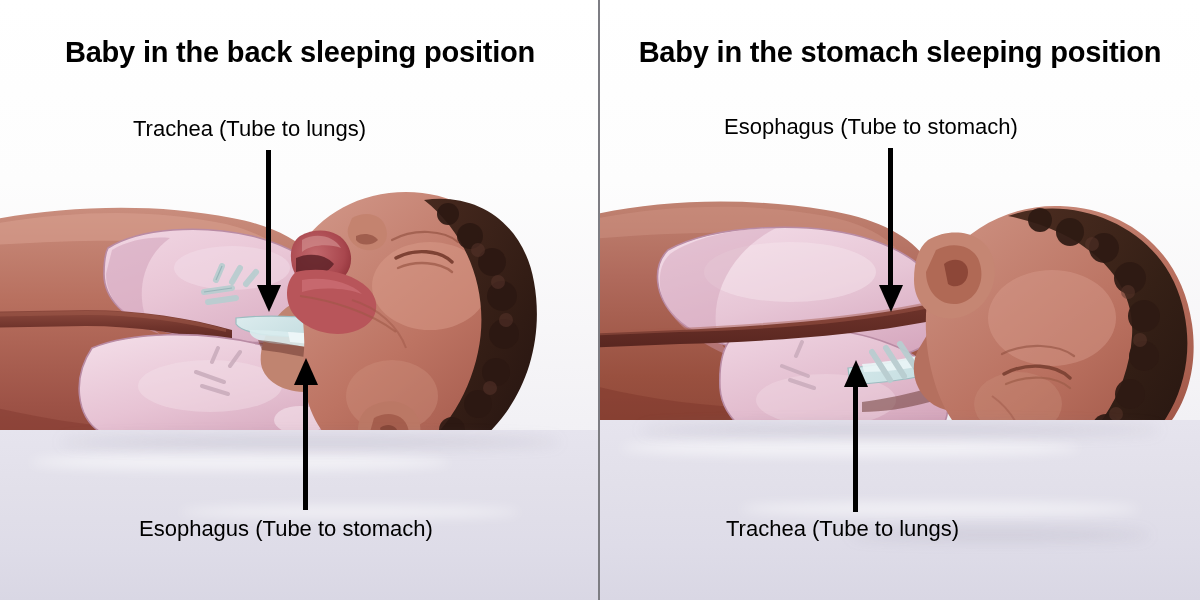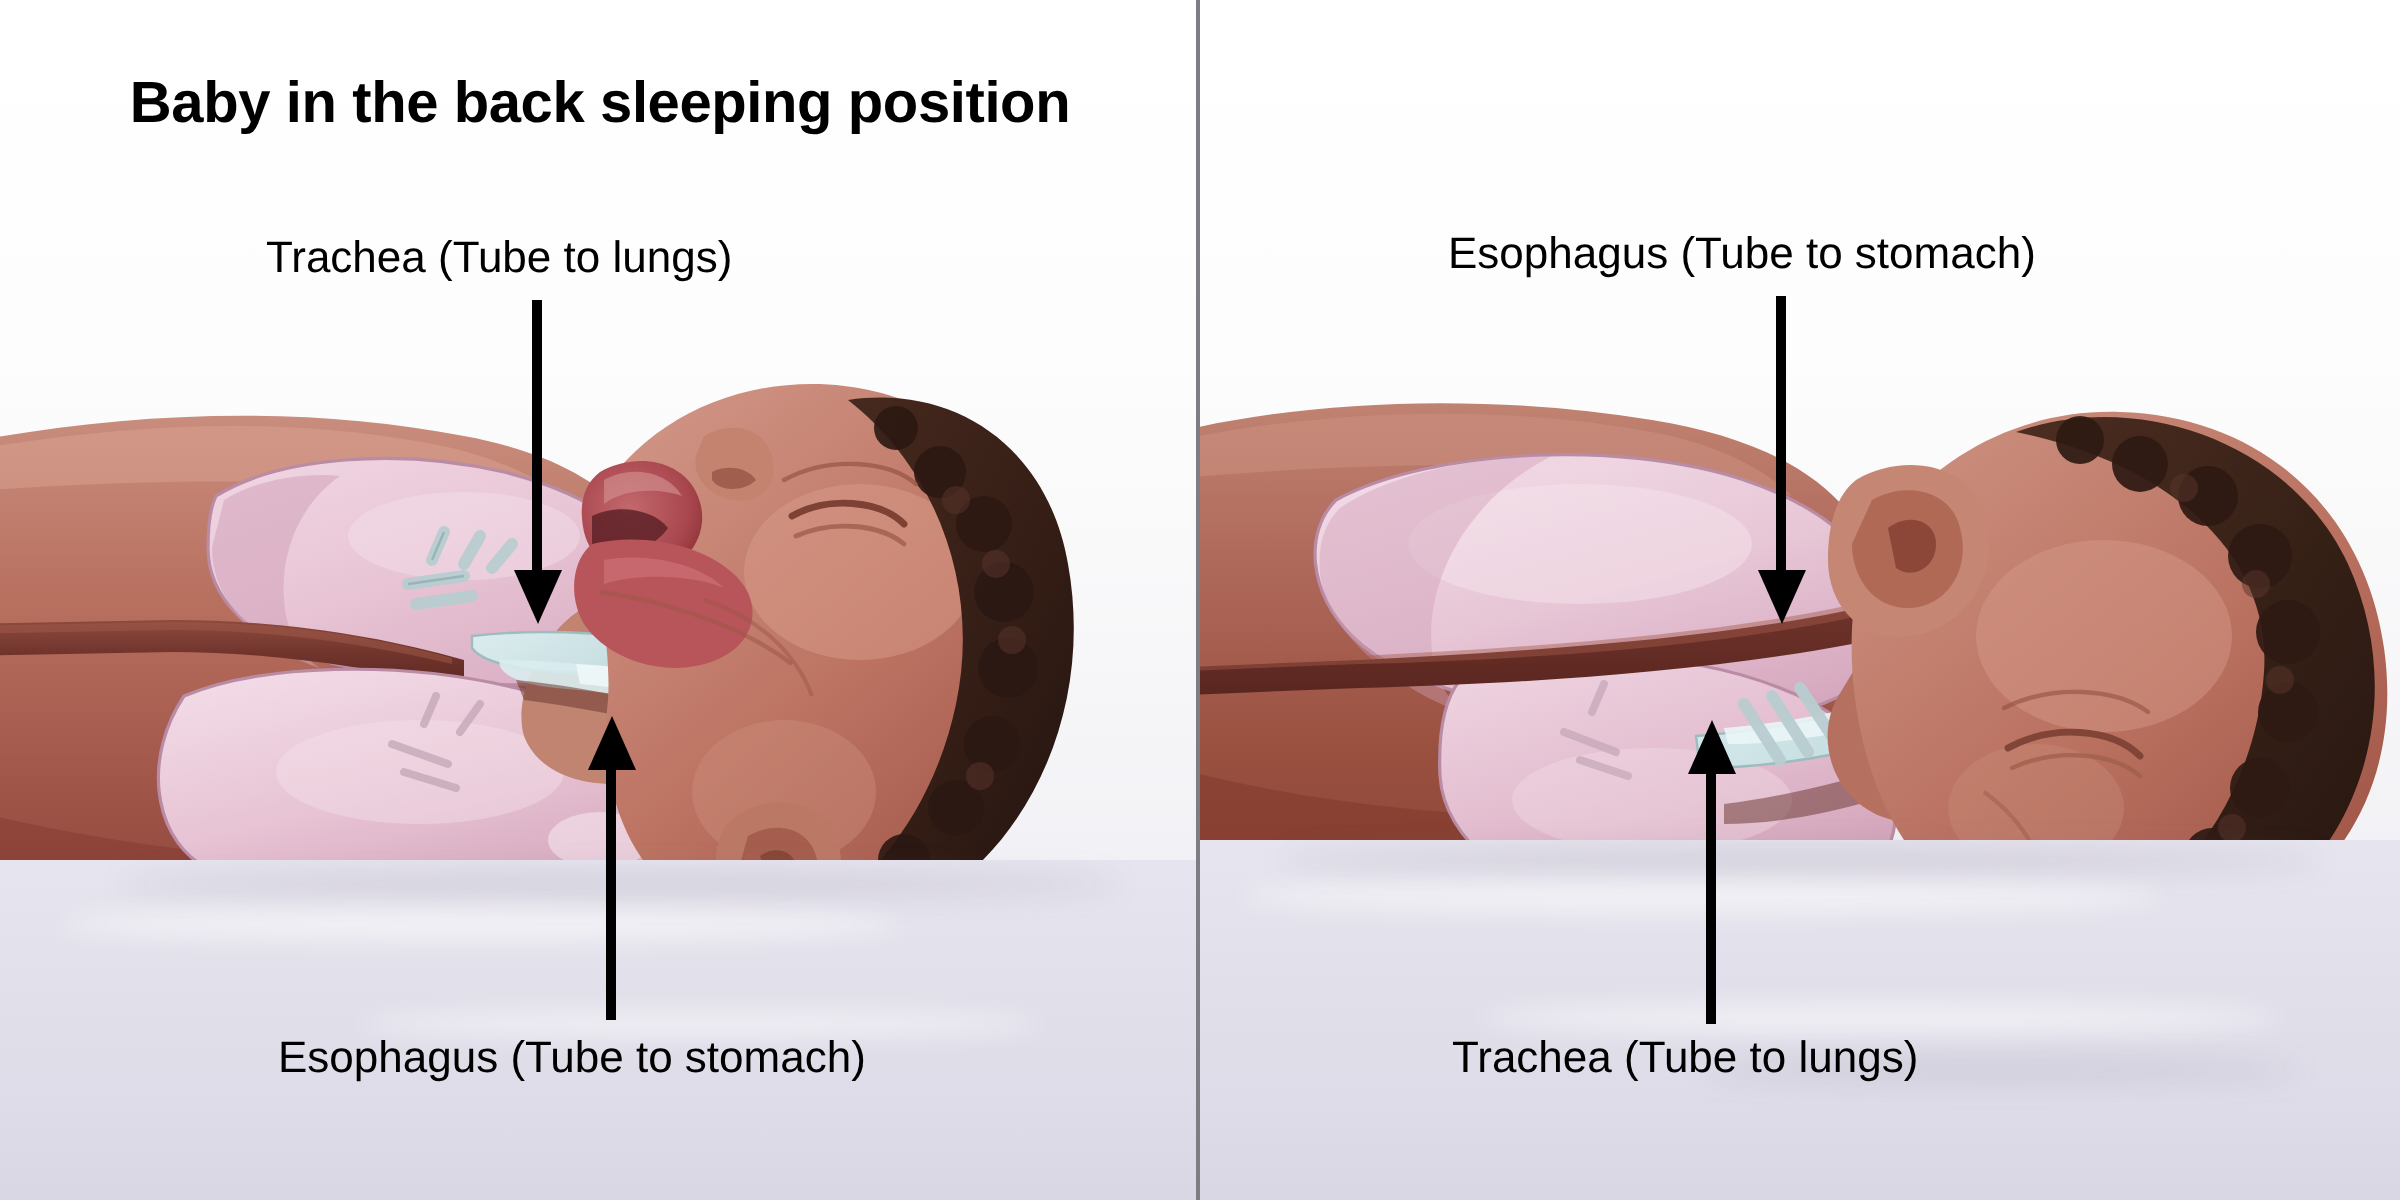--- a/index.html
+++ b/index.html
@@ -447,20 +447,21 @@
       </svg>
     </div>
 
     <div class="mattress" id="mattress-right">
       <div class="mattress-fold" style="left:20px;top:20px;width:460px;height:16px;border-radius:50%;"></div>
       <div class="mattress-shadow" style="left:40px;top:4px;width:520px;height:12px;border-radius:50%;"></div>
       <div class="mattress-fold" style="left:140px;top:82px;width:400px;height:14px;border-radius:50%;"></div>
       <div class="mattress-shadow" style="left:250px;top:110px;width:300px;height:10px;border-radius:50%;"></div>
     </div>
 
+    <div class="title">Baby in the stomach sleeping position</div>
 
     <div class="label" style="left:124px;top:116px;">Esophagus (Tube to stomach)</div>
 
     <div class="arrow down" style="left:278px;top:148px;width:25px;height:164px;">
       <div class="shaft"></div>
         <div class="head"></div>
     </div>
 
     <div class="arrow up" style="left:243px;top:360px;width:25px;height:152px;">
       <div class="shaft"></div>

